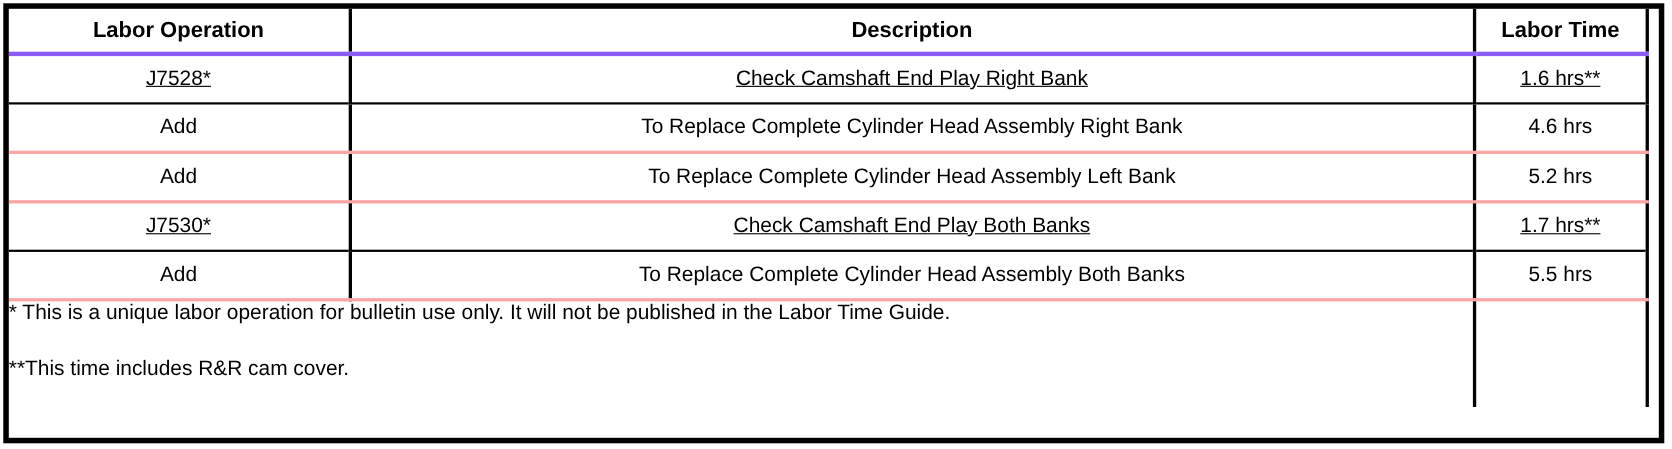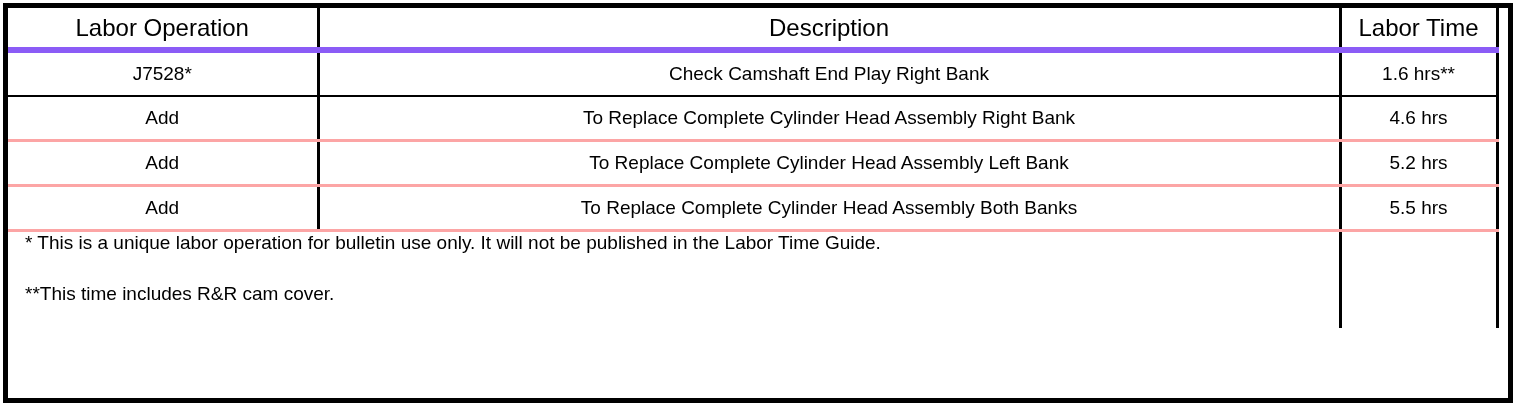--- a/index.html
+++ b/index.html
@@ -39,41 +39,40 @@
     line-height: 22px;
     overflow: hidden;
     white-space: nowrap;
   }
   col.c-op   { width: 310px; }
   col.c-desc { width: 1022px; }
   col.c-time { width: 157px; }
 
   tr.header-row th {
     height: 39px;
-    font-weight: normal;
-    font-size: 24px;
-    border-bottom: 6px solid #8b5cf6;
+    font-weight: bold;
+    font-size: 20px;
+    border-bottom: 4px solid #8b5cf6;
   }
   tr.data-row td { height: 42px; }
-  tr.pair-top td    { border-bottom: 2px solid #000000; }
+  tr.pair-top td    { border-bottom: 2px solid #000000; text-decoration: underline; }
   tr.pair-bottom td { border-bottom: 3px solid #fca5a5; }
 
   tr.footnote-row td {
     height: 96px;
     vertical-align: top;
     text-align: left;
     white-space: normal;
     border-bottom: none;
   }
   td.footnotes-cell { padding: 9px 6px 0 5px; }
   td.footnotes-cell p {
     margin: 0;
     font-size: 19px;
     line-height: 22px;
-    padding-left: 17px;
   }
   td.footnotes-cell p + p { margin-top: 29px; }
 </style>
 </head>
 <body>
 
 <div class="frame">
   <table class="labor-table">
     <colgroup>
       <col class="c-op">
@@ -96,20 +95,25 @@
       <tr class="data-row pair-bottom">
         <td>Add</td>
         <td>To Replace Complete Cylinder Head Assembly Right Bank</td>
         <td>4.6 hrs</td>
       </tr>
       <tr class="data-row pair-bottom">
         <td>Add</td>
         <td>To Replace Complete Cylinder Head Assembly Left Bank</td>
         <td>5.2 hrs</td>
       </tr>
+      <tr class="data-row pair-top">
+        <td>J7530*</td>
+        <td>Check Camshaft End Play Both Banks</td>
+        <td>1.7 hrs**</td>
+      </tr>
       <tr class="data-row pair-bottom">
         <td>Add</td>
         <td>To Replace Complete Cylinder Head Assembly Both Banks</td>
         <td>5.5 hrs</td>
       </tr>
       <tr class="footnote-row">
         <td colspan="2" class="footnotes-cell">
           <p>* This is a unique labor operation for bulletin use only. It will not be published in the Labor Time Guide.</p>
           <p>**This time includes R&amp;R cam cover.</p>
         </td>

